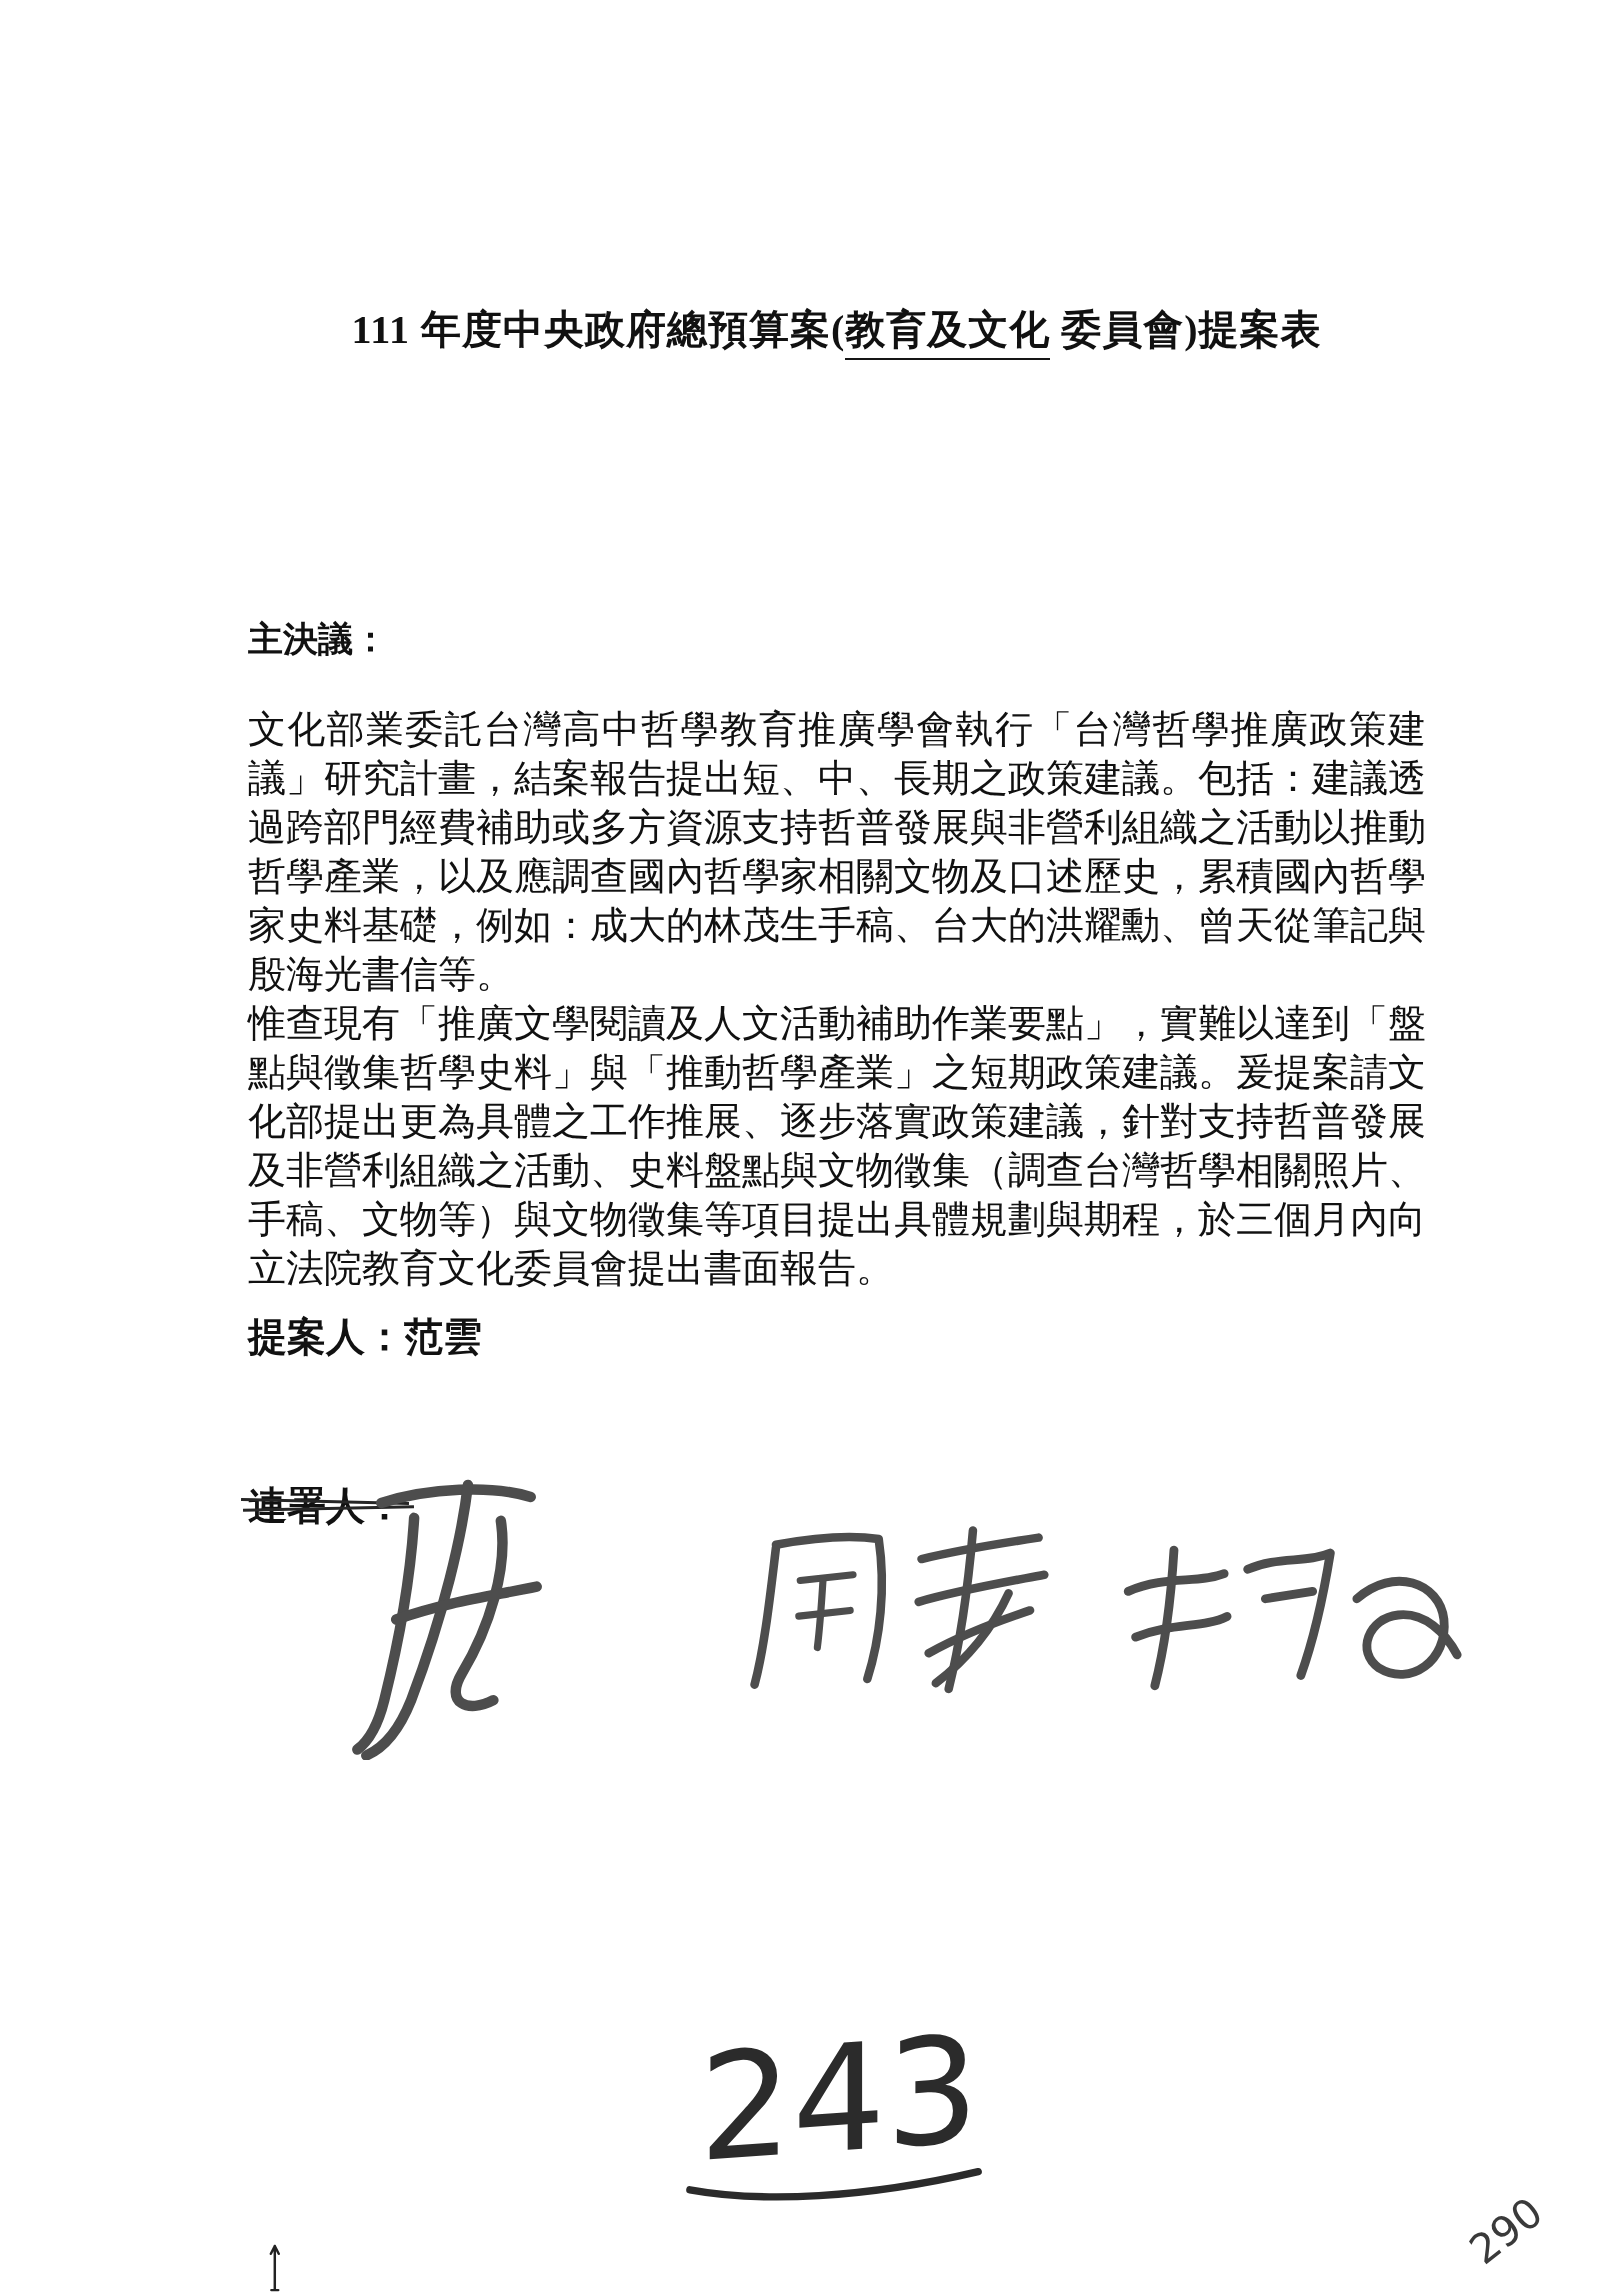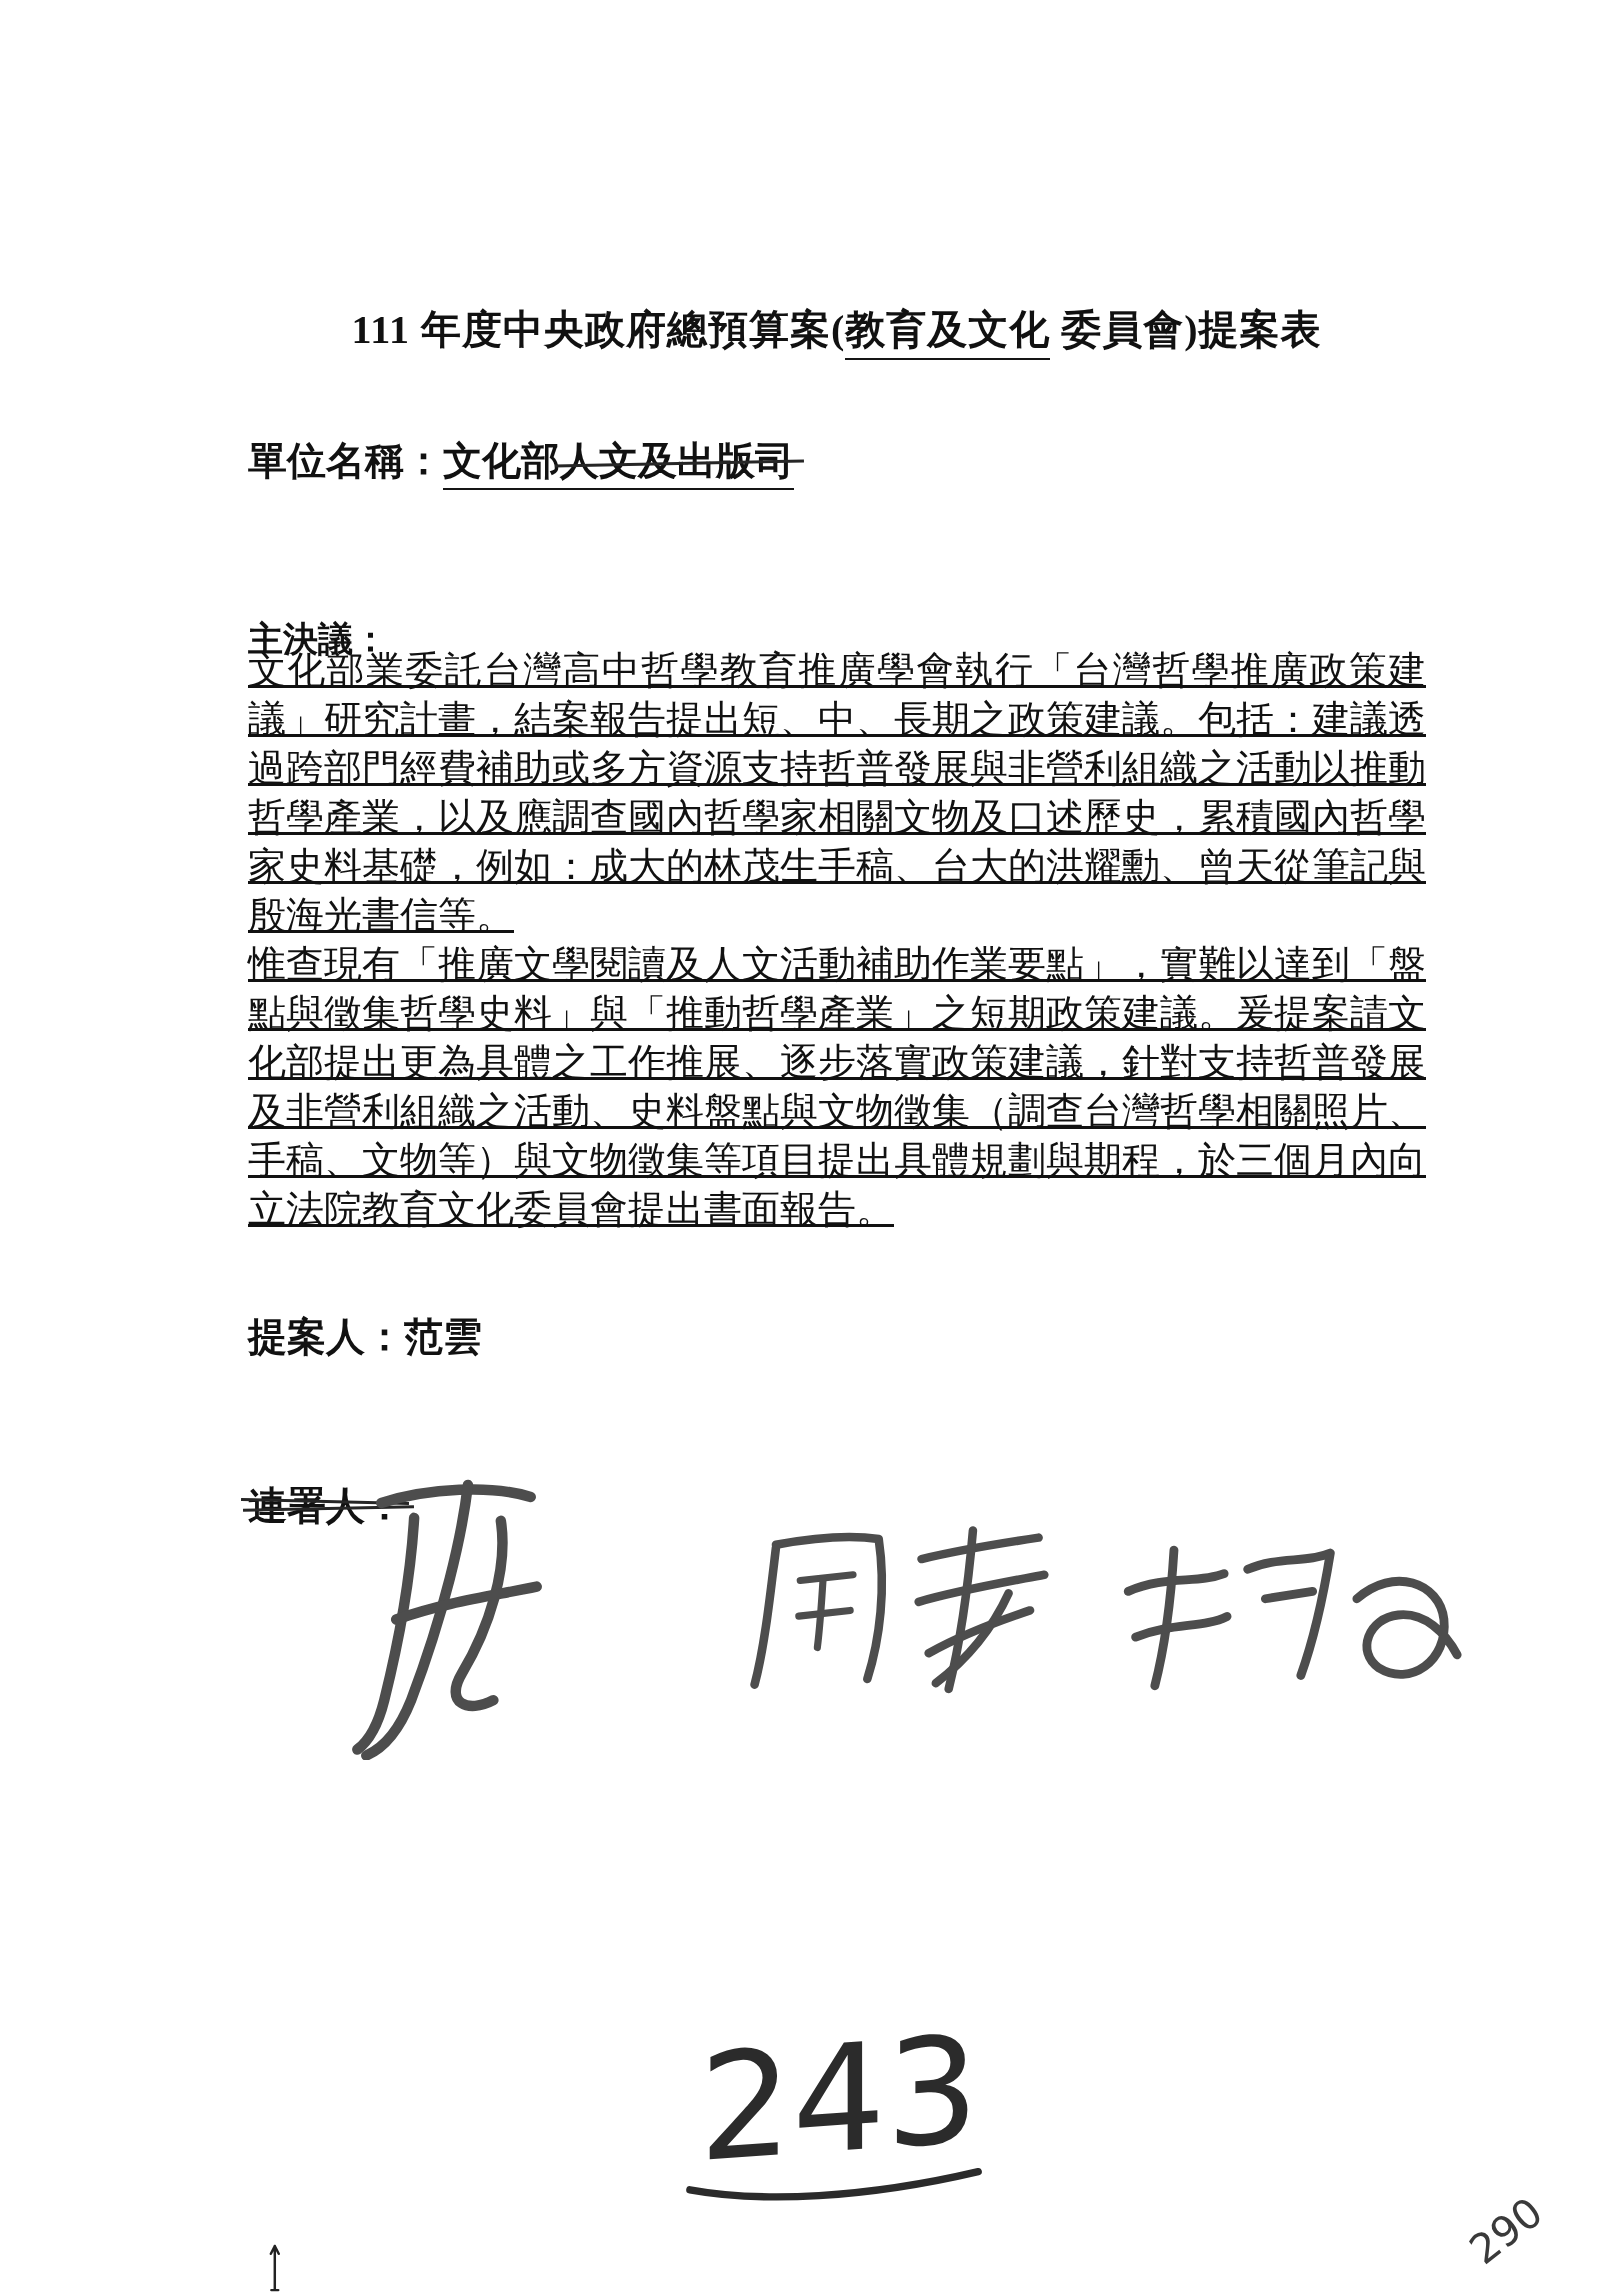--- a/index.html
+++ b/index.html
@@ -65,28 +65,27 @@
     left: 248px;
     top: 616px;
     font-size: 35px;
     font-weight: 700;
     font-family: Liberation Serif, serif;
   }
 
   .resolution-body {
     position: absolute;
     left: 248px;
-    top: 646px;
+    top: 705px;
     width: 1178px;
     font-size: 38px;
     line-height: 49px;
     text-align: justify;
     text-justify: inter-character;
     font-weight: 400;
-    text-decoration: underline;
   }
   .resolution-body p { margin: 0; }
 
   .proposer-line { top: 1310px; }
   .cosigner-line { top: 1479px; }
 
   .signature { position: absolute; }
   .signature svg { display: block; }
   .sig-stroke {
     fill: none;
@@ -132,23 +131,20 @@
 </style>
 </head>
 <body>
 
 <div class="page">
 
   <div class="doc-title">
     <span>111 年度中央政府總預算案(</span><span class="u">教育及文化</span><span> 委員會)提案表</span>
   </div>
 
-  <div class="field-line unit-line">
-    <span>單位名稱：</span><span class="u"><span>文化部</span><span class="pen-strike">人文及出版司</span></span>
-  </div>
 
 
   <div class="resolution-heading">主決議：</div>
 
   <div class="resolution-body">
     <p>文化部業委託台灣高中哲學教育推廣學會執行「台灣哲學推廣政策建議」研究計畫，結案報告提出短、中、長期之政策建議。包括：建議透過跨部門經費補助或多方資源支持哲普發展與非營利組織之活動以推動哲學產業，以及應調查國內哲學家相關文物及口述歷史，累積國內哲學家史料基礎，例如：成大的林茂生手稿、台大的洪耀勳、曾天從筆記與殷海光書信等。</p>
     <p>惟查現有「推廣文學閱讀及人文活動補助作業要點」，實難以達到「盤點與徵集哲學史料」與「推動哲學產業」之短期政策建議。爰提案請文化部提出更為具體之工作推展、逐步落實政策建議，針對支持哲普發展及非營利組織之活動、史料盤點與文物徵集（調查台灣哲學相關照片、手稿、文物等）與文物徵集等項目提出具體規劃與期程，於三個月內向立法院教育文化委員會提出書面報告。</p>
   </div>
 
   <div class="field-line proposer-line">

